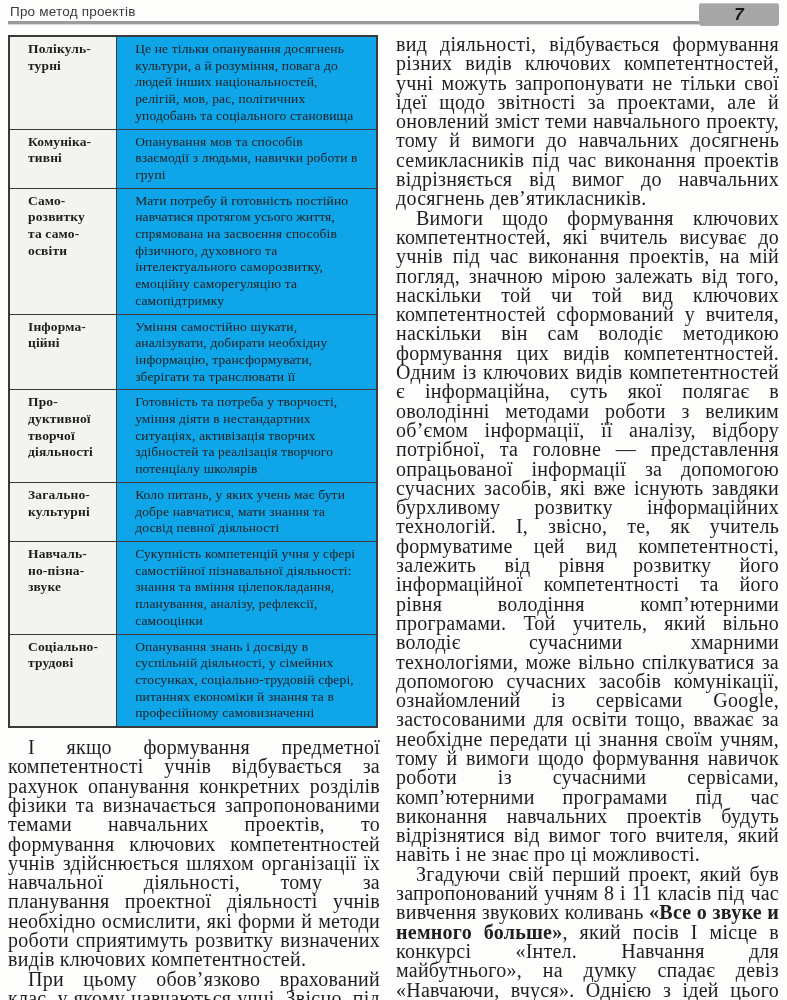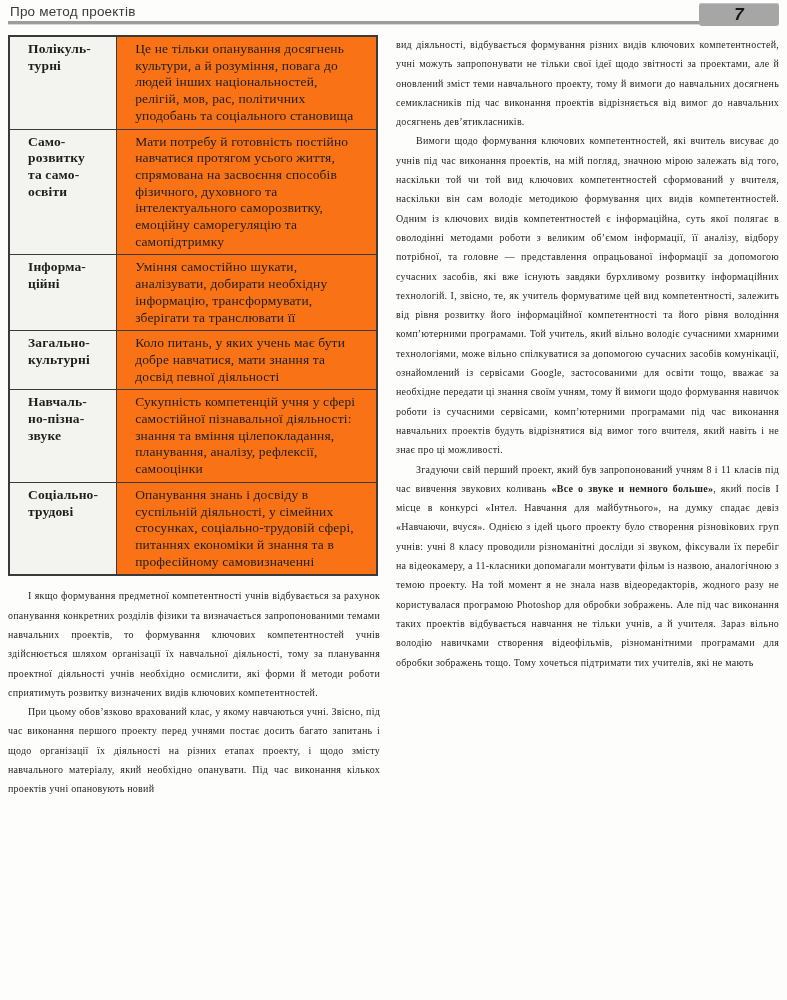--- a/index.html
+++ b/index.html
@@ -70,24 +70,24 @@
     border:1px solid var(--table-border);
     vertical-align:top;
     padding:4px 18px;
   }
   td.term{
     width:88px;
     font-weight:bold;
     white-space:pre-line;
     background:var(--term-bg);
   }
-  td.desc{ background:#f97316; }
+  td.desc{ background:#0ea5e9; }
   
   .bodytext p{
-    font-size:10px;
+    font-size:20px;
     line-height:19.3px;
     letter-spacing:0.25px;
     text-align:justify;
     text-indent:20px;
     font-family:Liberation Serif, serif;
   }
   .bodytext p.no-indent{ text-indent:0; }
   .col-left .bodytext{ margin-top:10px; }
   .bodytext b{ font-weight:bold; }
 </style>
@@ -108,30 +108,42 @@
 
     <div class="col-left">
       <table class="competency">
         <tbody>
             <tr>
               <td class="term">Полікуль-
 турні</td>
               <td class="desc">Це не тільки опанування досягнень культури, а й розуміння, повага до людей інших національностей, релігій, мов, рас, політичних уподобань та соціального становища</td>
             </tr>
             <tr>
+              <td class="term">Комуніка-
+тивні</td>
+              <td class="desc">Опанування мов та способів взаємодії з людьми, навички роботи в групі</td>
+            </tr>
+            <tr>
               <td class="term">Само-
 розвитку
 та само-
 освіти</td>
               <td class="desc">Мати потребу й готовність постійно навчатися протягом усього життя, спрямована на засвоєння способів фізичного, духовного та інтелектуального саморозвитку, емоційну саморегуляцію та самопідтримку</td>
             </tr>
             <tr>
               <td class="term">Інформа-
 ційні</td>
               <td class="desc">Уміння самостійно шукати, аналізувати, добирати необхідну інформацію, трансформувати, зберігати та транслювати її</td>
+            </tr>
+            <tr>
+              <td class="term">Про-
+дуктивної
+творчої
+діяльності</td>
+              <td class="desc">Готовність та потреба у творчості, уміння діяти в нестандартних ситуаціях, активізація творчих здібностей та реалізація творчого потенціалу школярів</td>
             </tr>
             <tr>
               <td class="term">Загально-
 культурні</td>
               <td class="desc">Коло питань, у яких учень має бути добре навчатися, мати знання та досвід певної діяльності</td>
             </tr>
             <tr>
               <td class="term">Навчаль-
 но-пізна-
 звуке</td>

